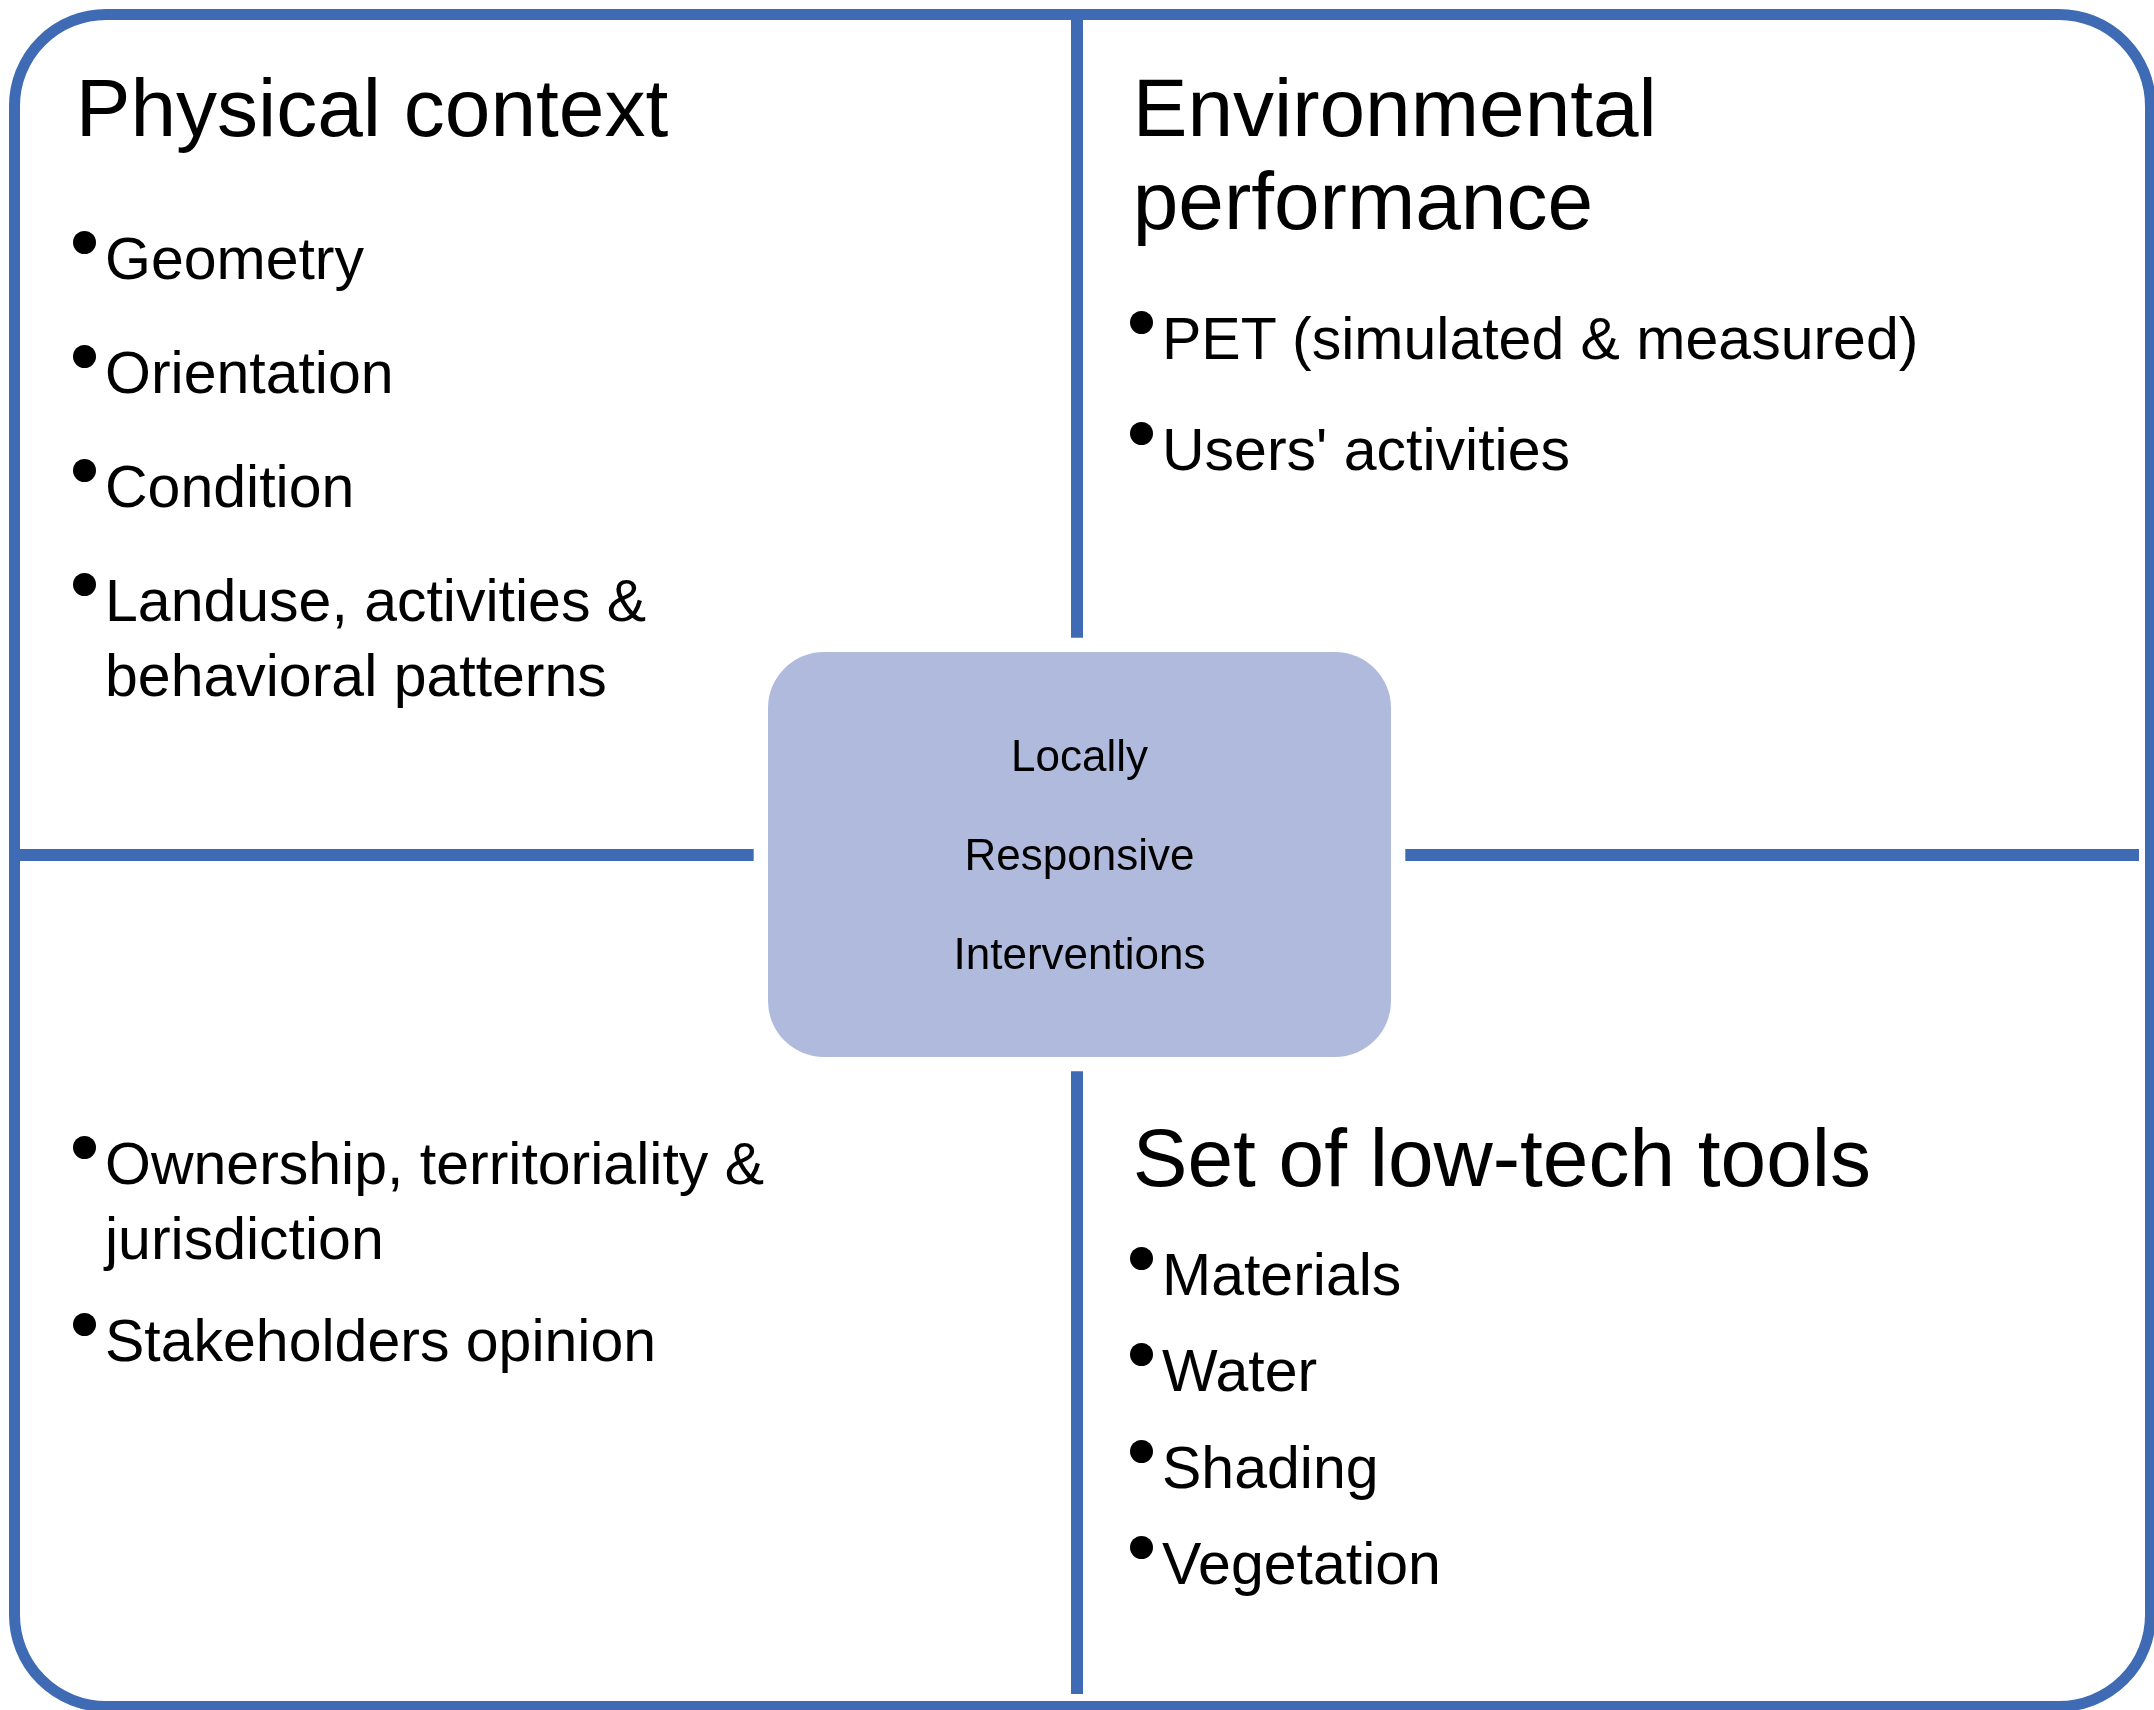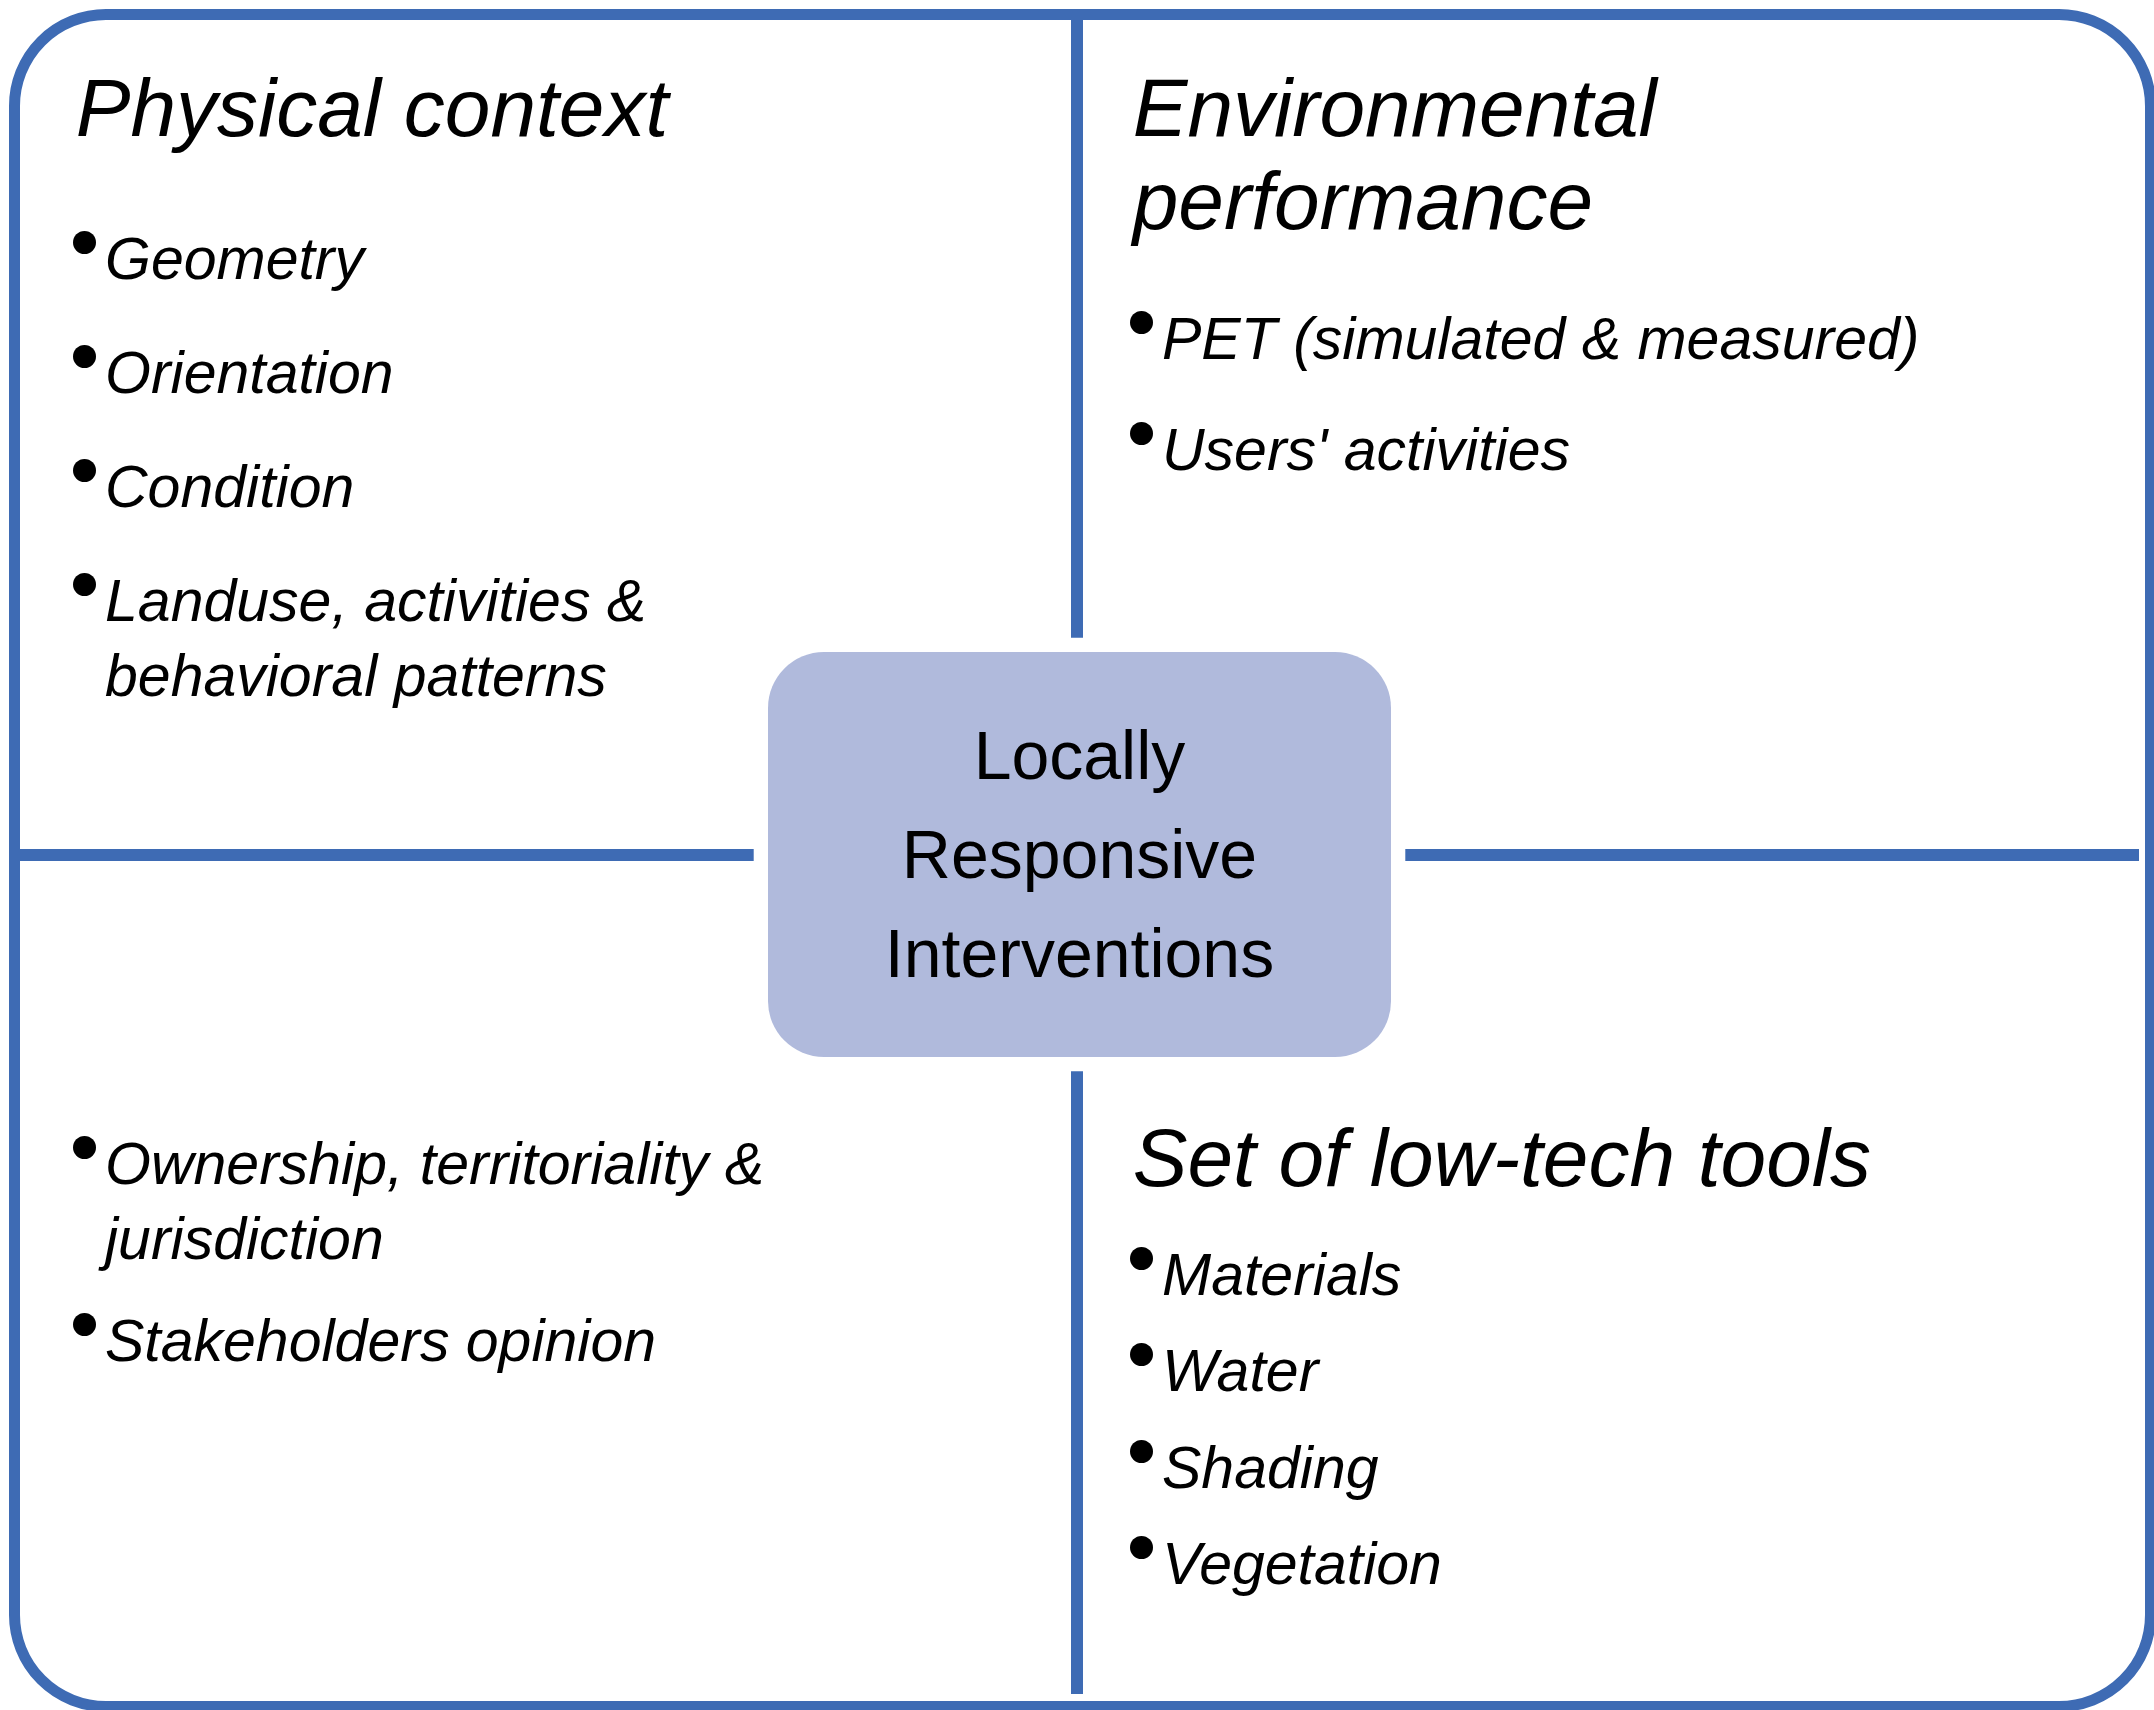--- a/index.html
+++ b/index.html
@@ -46,27 +46,27 @@
     position:absolute;
     left:768px;top:652px;
     width:623px;height:405px;
     background:var(--fill);
     border-radius:56px;
     box-shadow:0 0 0 14.3px #ffffff;
     z-index:3;
     display:flex;align-items:center;justify-content:center;
   }
   .center-label{
-    font-size:68px;
+    font-size:44px;
     line-height:99px;
     text-align:center;
     white-space:pre-line;
   }
   
-  .quad{position:absolute;z-index:4;font-style:italic;}
+  .quad{position:absolute;z-index:4;}
   .q-tl{left:73px;top:61px;width:967px;}
   .q-tr{left:1130px;top:61px;width:994px;}
   .q-bl{left:73px;top:1111px;width:976px;}
   .q-br{left:1130px;top:1111px;width:994px;}
   .title{
     margin:0 0 0 2.7px;
     font-size:82px;
     font-weight:400;
     line-height:93px;
     white-space:pre-line;

